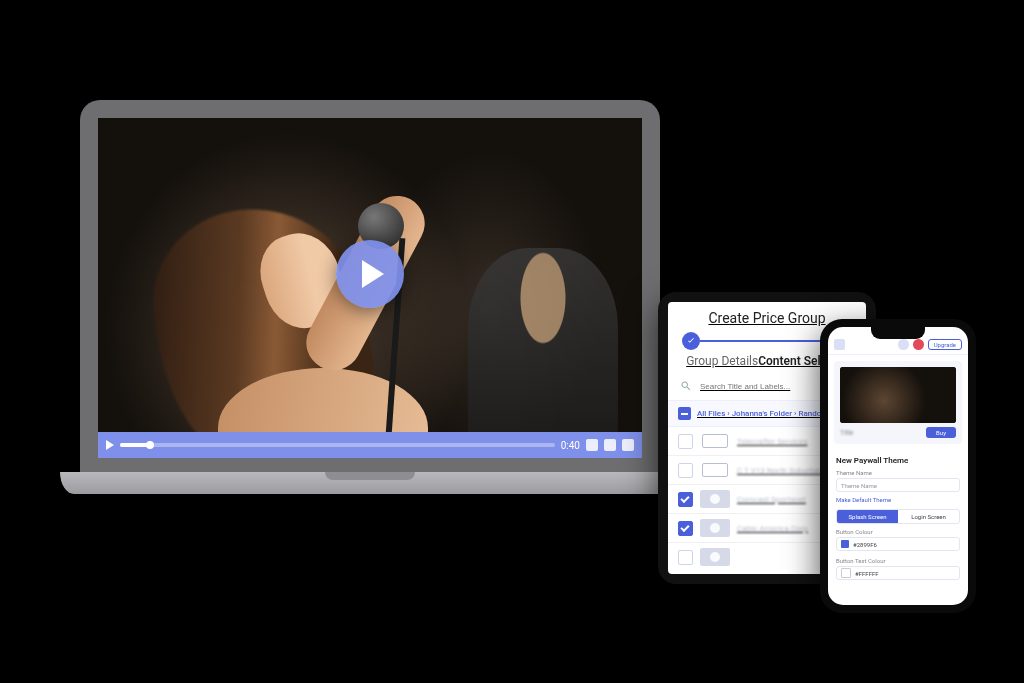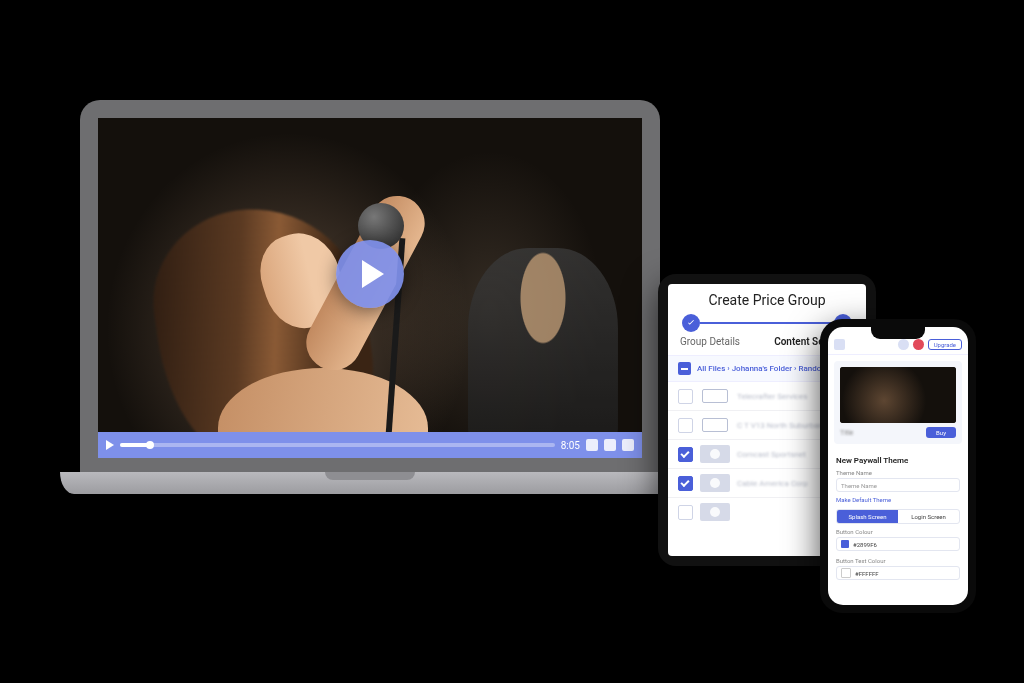--- a/index.html
+++ b/index.html
@@ -124,41 +124,42 @@
   }
   .vb-play { width:0;height:0;border-left:8px solid #fff;border-top:5px solid transparent;border-bottom:5px solid transparent; }
   .vb-track { flex:1; height:4px; background:rgba(255,255,255,.35); border-radius:2px; position:relative;}
   .vb-prog  { position:absolute; left:0; top:0; bottom:0; width:7%; background:#fff; border-radius:2px;}
   .vb-knob  { position:absolute; left:7%; top:50%; transform:translate(-50%,-50%); width:8px;height:8px;border-radius:50%;background:#fff;}
   .vb-ico   { width:12px;height:12px; background:rgba(255,255,255,.85); border-radius:2px;}
 
   
   .tablet {
     position:absolute;
-    left:658px; top:274px;
+    left:658px; top:292px;
     width:198px; height:272px;
     background:#111;
     border-radius:18px;
     padding:10px;
     box-shadow: 0 12px 34px rgba(0,0,0,.65);
+    text-decoration: underline;
   }
   .tablet-screen {
     background:#fff;
     width:100%; height:100%;
     border-radius:4px;
     overflow:hidden;
     font-size:9px;
     color:#333;
   }
   .t-title { text-align:center; font-size:14px; font-weight:400; color:#222; padding:8px 0 6px;}
   .t-steps { display:flex; align-items:center; justify-content:center; gap:0; padding:0 14px 2px;}
   .t-step  { width:18px;height:18px;border-radius:50%;background:#4a5fd9;display:flex;align-items:center;justify-content:center;}
   .t-step svg{width:10px;height:10px;fill:#fff;}
   .t-line  { flex:1;height:2px;background:#4a5fd9;}
-  .t-step-lbls{display:flex;justify-content:space-between;padding:2px 12px 8px;font-size:10px;color:#666;}
+  .t-step-lbls{display:flex;justify-content:flex-end;padding:2px 12px 8px;font-size:12px;color:#666;}
   .t-step-lbls .act{color:#222;font-weight:600;}
   .t-search{display:flex;align-items:center;gap:6px;padding:4px 12px 8px;color:#9aa;}
   .t-search svg{width:12px;height:12px;fill:#9aa;}
   .t-crumb {padding:6px 10px;border-top:1px solid #eef;border-bottom:1px solid #eef;display:flex;align-items:center;gap:6px;background:#f7f9ff;}
   .t-crumb .chk{width:13px;height:13px;border-radius:2px;background:#4a5fd9;display:flex;align-items:center;justify-content:center;}
   .t-crumb .chk::after{content:"";width:7px;height:2px;background:#fff;}
   .t-crumb-text{color:#4a5fd9;font-size:8px;font-weight:500;white-space:nowrap;overflow:hidden;}
   .t-row{display:flex;align-items:center;gap:7px;padding:5px 10px;border-bottom:1px solid #f0f0f3;}
   .t-row .box{width:13px;height:13px;border:1.5px solid #cfd4e6;border-radius:2px;flex-shrink:0;}
   .t-row .box.on{background:#4a5fd9;border-color:#4a5fd9;position:relative;}
@@ -221,21 +222,21 @@
       </div>
       <div class="play-button">
         <div class="play-triangle"></div>
       </div>
       <div class="video-bar">
         <div class="vb-play"></div>
         <div class="vb-track">
           <div class="vb-prog"></div>
           <div class="vb-knob"></div>
         </div>
-        <span>8:05</span>
+        <span>0:40</span>
         <div class="vb-ico"></div>
         <div class="vb-ico"></div>
         <div class="vb-ico"></div>
       </div>
     </div>
   </div>
   <div class="laptop-base">
     <div class="laptop-notch"></div>
   </div>
 </div>
@@ -255,20 +256,26 @@
         <svg viewBox="0 0 24 24">
             <text x="12" y="17" text-anchor="middle" font-size="14" fill="#fff">2</text>
           </svg>
       </div>
     </div>
     <div class="t-step-lbls">
       <span>Group Details</span>
       <span class="act">Content Selection</span>
     </div>
 
+    <div class="t-search">
+      <svg viewBox="0 0 24 24">
+          <path d="M15.5 14h-.8l-.3-.3a6.5 6.5 0 10-.7.7l.3.3v.8l5 5 1.5-1.5-5-5zm-6 0a4.5 4.5 0 110-9 4.5 4.5 0 010 9z"></path>
+        </svg>
+      <input style="border: none; outline: none; font-size: 8px; flex: 1 1 0%; color: rgb(153, 170, 170);" placeholder="Search Title and Labels...">
+    </div>
 
     <div class="t-crumb">
       <div class="chk"></div>
       <div class="t-crumb-text">All Files › Johanna's Folder › Random</div>
     </div>
 
     <div class="t-row">
       <div class="box"></div>
       <div class="thumb folder"></div>
       <div class="lbl">Telecrafter Services</div>

